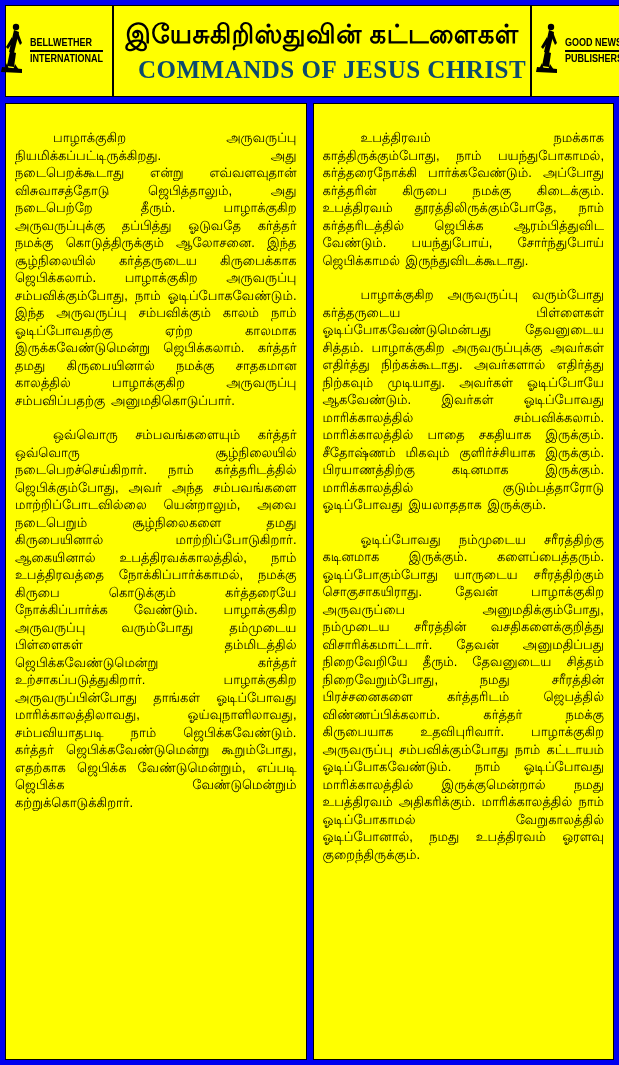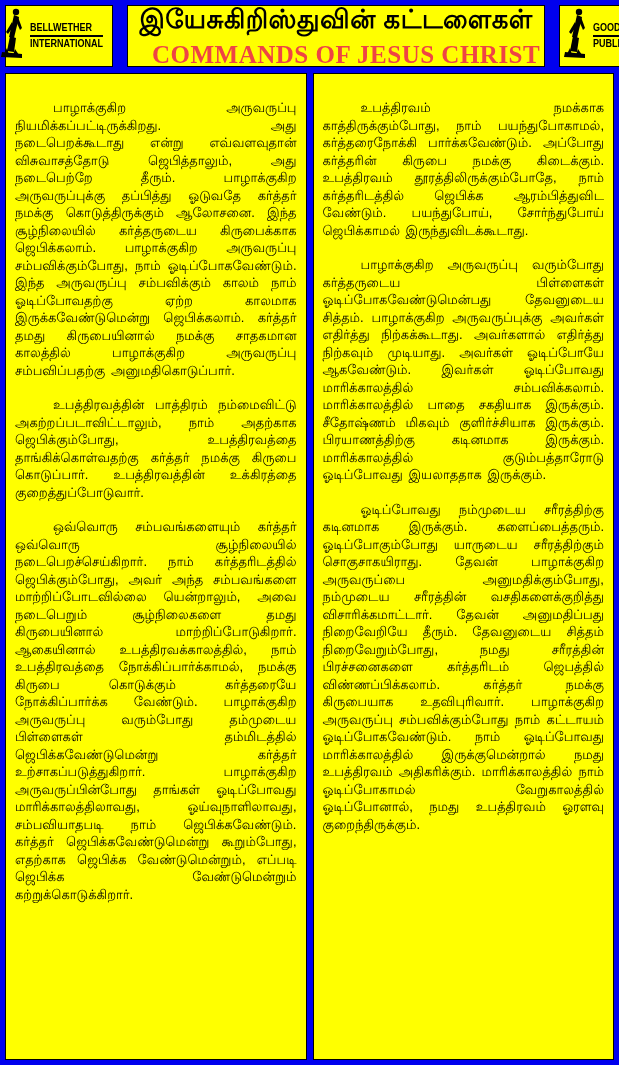--- a/index.html
+++ b/index.html
@@ -19,22 +19,22 @@
     gap: 6px;
   }
   .panel {
     background: #FFFF00;
     border: 1px solid #000000;
     box-sizing: border-box;
   }
   
   .header-row {
     display: flex;
-    gap: 14px;
-    height: 62px;
+    gap: 0;
+    height: 92px;
     flex: 0 0 auto;
   }
   .logo-box {
     width: 108px;
     flex: 0 0 auto;
     display: flex;
     align-items: center;
     justify-content: center;
     gap: 4px;
     padding: 4px;
@@ -70,21 +70,21 @@
     font-weight: bold;
     font-size: 26px;
     color: #000;
     white-space: nowrap;
     letter-spacing: 0.5px;
   }
   .title-english {
     font-family: "Liberation Serif", "DejaVu Serif", serif;
     font-weight: bold;
     font-size: 25px;
-    color: #ef4444;
+    color: #0c4a6e;
     white-space: nowrap;
     letter-spacing: 0.5px;
     margin-left: 20px;
   }
   
   .body-row {
     flex: 1 1 auto;
     display: flex;
     gap: 6px;
     min-height: 0;
@@ -158,21 +158,20 @@
         <span>PUBLISHERS</span>
       </span>
     </div>
 
   </div>
 
   <div class="body-row">
 
     <div class="panel text-col">
       <p>பாழாக்குகிற அருவருப்பு நியமிக்கப்பட்டிருக்கிறது. அது நடைபெறக்கூடாது என்று எவ்வளவுதான் விசுவாசத்தோடு ஜெபித்தாலும், அது நடைபெற்றே தீரும். பாழாக்குகிற அருவருப்புக்கு தப்பித்து ஓடுவதே கர்த்தர் நமக்கு கொடுத்திருக்கும் ஆலோசனை. இந்த சூழ்நிலையில் கர்த்தருடைய கிருபைக்காக ஜெபிக்கலாம். பாழாக்குகிற அருவருப்பு சம்பவிக்கும்போது, நாம் ஓடிப்போகவேண்டும். இந்த அருவருப்பு சம்பவிக்கும் காலம் நாம் ஓடிப்போவதற்கு ஏற்ற காலமாக இருக்கவேண்டுமென்று ஜெபிக்கலாம். கர்த்தர் தமது கிருபையினால் நமக்கு சாதகமான காலத்தில் பாழாக்குகிற அருவருப்பு சம்பவிப்பதற்கு அனுமதிகொடுப்பார்.</p>
-      <p>உபத்திரவத்தின் பாத்திரம் நம்மைவிட்டு அகற்றப்படாவிட்டாலும், நாம் அதற்காக ஜெபிக்கும்போது, உபத்திரவத்தை தாங்கிக்கொள்வதற்கு கர்த்தர் நமக்கு கிருபை கொடுப்பார். உபத்திரவத்தின் உக்கிரத்தை குறைத்துப்போடுவார்.</p>
       <p>ஒவ்வொரு சம்பவங்களையும் கர்த்தர் ஒவ்வொரு சூழ்நிலையில் நடைபெறச்செய்கிறார். நாம் கர்த்தரிடத்தில் ஜெபிக்கும்போது, அவர் அந்த சம்பவங்களை மாற்றிப்போடவில்லை யென்றாலும், அவை நடைபெறும் சூழ்நிலைகளை தமது கிருபையினால் மாற்றிப்போடுகிறார். ஆகையினால் உபத்திரவக்காலத்தில், நாம் உபத்திரவத்தை நோக்கிப்பார்க்காமல், நமக்கு கிருபை கொடுக்கும் கர்த்தரையே நோக்கிப்பார்க்க வேண்டும். பாழாக்குகிற அருவருப்பு வரும்போது தம்முடைய பிள்ளைகள் தம்மிடத்தில் ஜெபிக்கவேண்டுமென்று கர்த்தர் உற்சாகப்படுத்துகிறார். பாழாக்குகிற அருவருப்பின்போது தாங்கள் ஓடிப்போவது மாரிக்காலத்திலாவது, ஓய்வுநாளிலாவது, சம்பவியாதபடி நாம் ஜெபிக்கவேண்டும். கர்த்தர் ஜெபிக்கவேண்டுமென்று கூறும்போது, எதற்காக ஜெபிக்க வேண்டுமென்றும், எப்படி ஜெபிக்க வேண்டுமென்றும் கற்றுக்கொடுக்கிறார்.</p>
     </div>
 
     <div class="panel text-col">
       <p>உபத்திரவம் நமக்காக காத்திருக்கும்போது, நாம் பயந்துபோகாமல், கர்த்தரைநோக்கி பார்க்கவேண்டும். அப்போது கர்த்தரின் கிருபை நமக்கு கிடைக்கும். உபத்திரவம் தூரத்திலிருக்கும்போதே, நாம் கர்த்தரிடத்தில் ஜெபிக்க ஆரம்பித்துவிட வேண்டும். பயந்துபோய், சோர்ந்துபோய் ஜெபிக்காமல் இருந்துவிடக்கூடாது.</p>
       <p>பாழாக்குகிற அருவருப்பு வரும்போது கர்த்தருடைய பிள்ளைகள் ஓடிப்போகவேண்டுமென்பது தேவனுடைய சித்தம். பாழாக்குகிற அருவருப்புக்கு அவர்கள் எதிர்த்து நிற்கக்கூடாது. அவர்களால் எதிர்த்து நிற்கவும் முடியாது. அவர்கள் ஓடிப்போயே ஆகவேண்டும். இவர்கள் ஓடிப்போவது மாரிக்காலத்தில் சம்பவிக்கலாம். மாரிக்காலத்தில் பாதை சகதியாக இருக்கும். சீதோஷ்ணம் மிகவும் குளிர்ச்சியாக இருக்கும். பிரயாணத்திற்கு கடினமாக இருக்கும். மாரிக்காலத்தில் குடும்பத்தாரோடு ஓடிப்போவது இயலாததாக இருக்கும்.</p>
       <p>ஓடிப்போவது நம்முடைய சரீரத்திற்கு கடினமாக இருக்கும். களைப்பைத்தரும். ஓடிப்போகும்போது யாருடைய சரீரத்திற்கும் சொகுசாகயிராது. தேவன் பாழாக்குகிற அருவருப்பை அனுமதிக்கும்போது, நம்முடைய சரீரத்தின் வசதிகளைக்குறித்து விசாரிக்கமாட்டார். தேவன் அனுமதிப்பது நிறைவேறியே தீரும். தேவனுடைய சித்தம் நிறைவேறும்போது, நமது சரீரத்தின் பிரச்சனைகளை கர்த்தரிடம் ஜெபத்தில் விண்ணப்பிக்கலாம். கர்த்தர் நமக்கு கிருபையாக உதவிபுரிவார். பாழாக்குகிற அருவருப்பு சம்பவிக்கும்போது நாம் கட்டாயம் ஓடிப்போகவேண்டும். நாம் ஓடிப்போவது மாரிக்காலத்தில் இருக்குமென்றால் நமது உபத்திரவம் அதிகரிக்கும். மாரிக்காலத்தில் நாம் ஓடிப்போகாமல் வேறுகாலத்தில் ஓடிப்போனால், நமது உபத்திரவம் ஓரளவு குறைந்திருக்கும்.</p>
     </div>
 
   </div>

